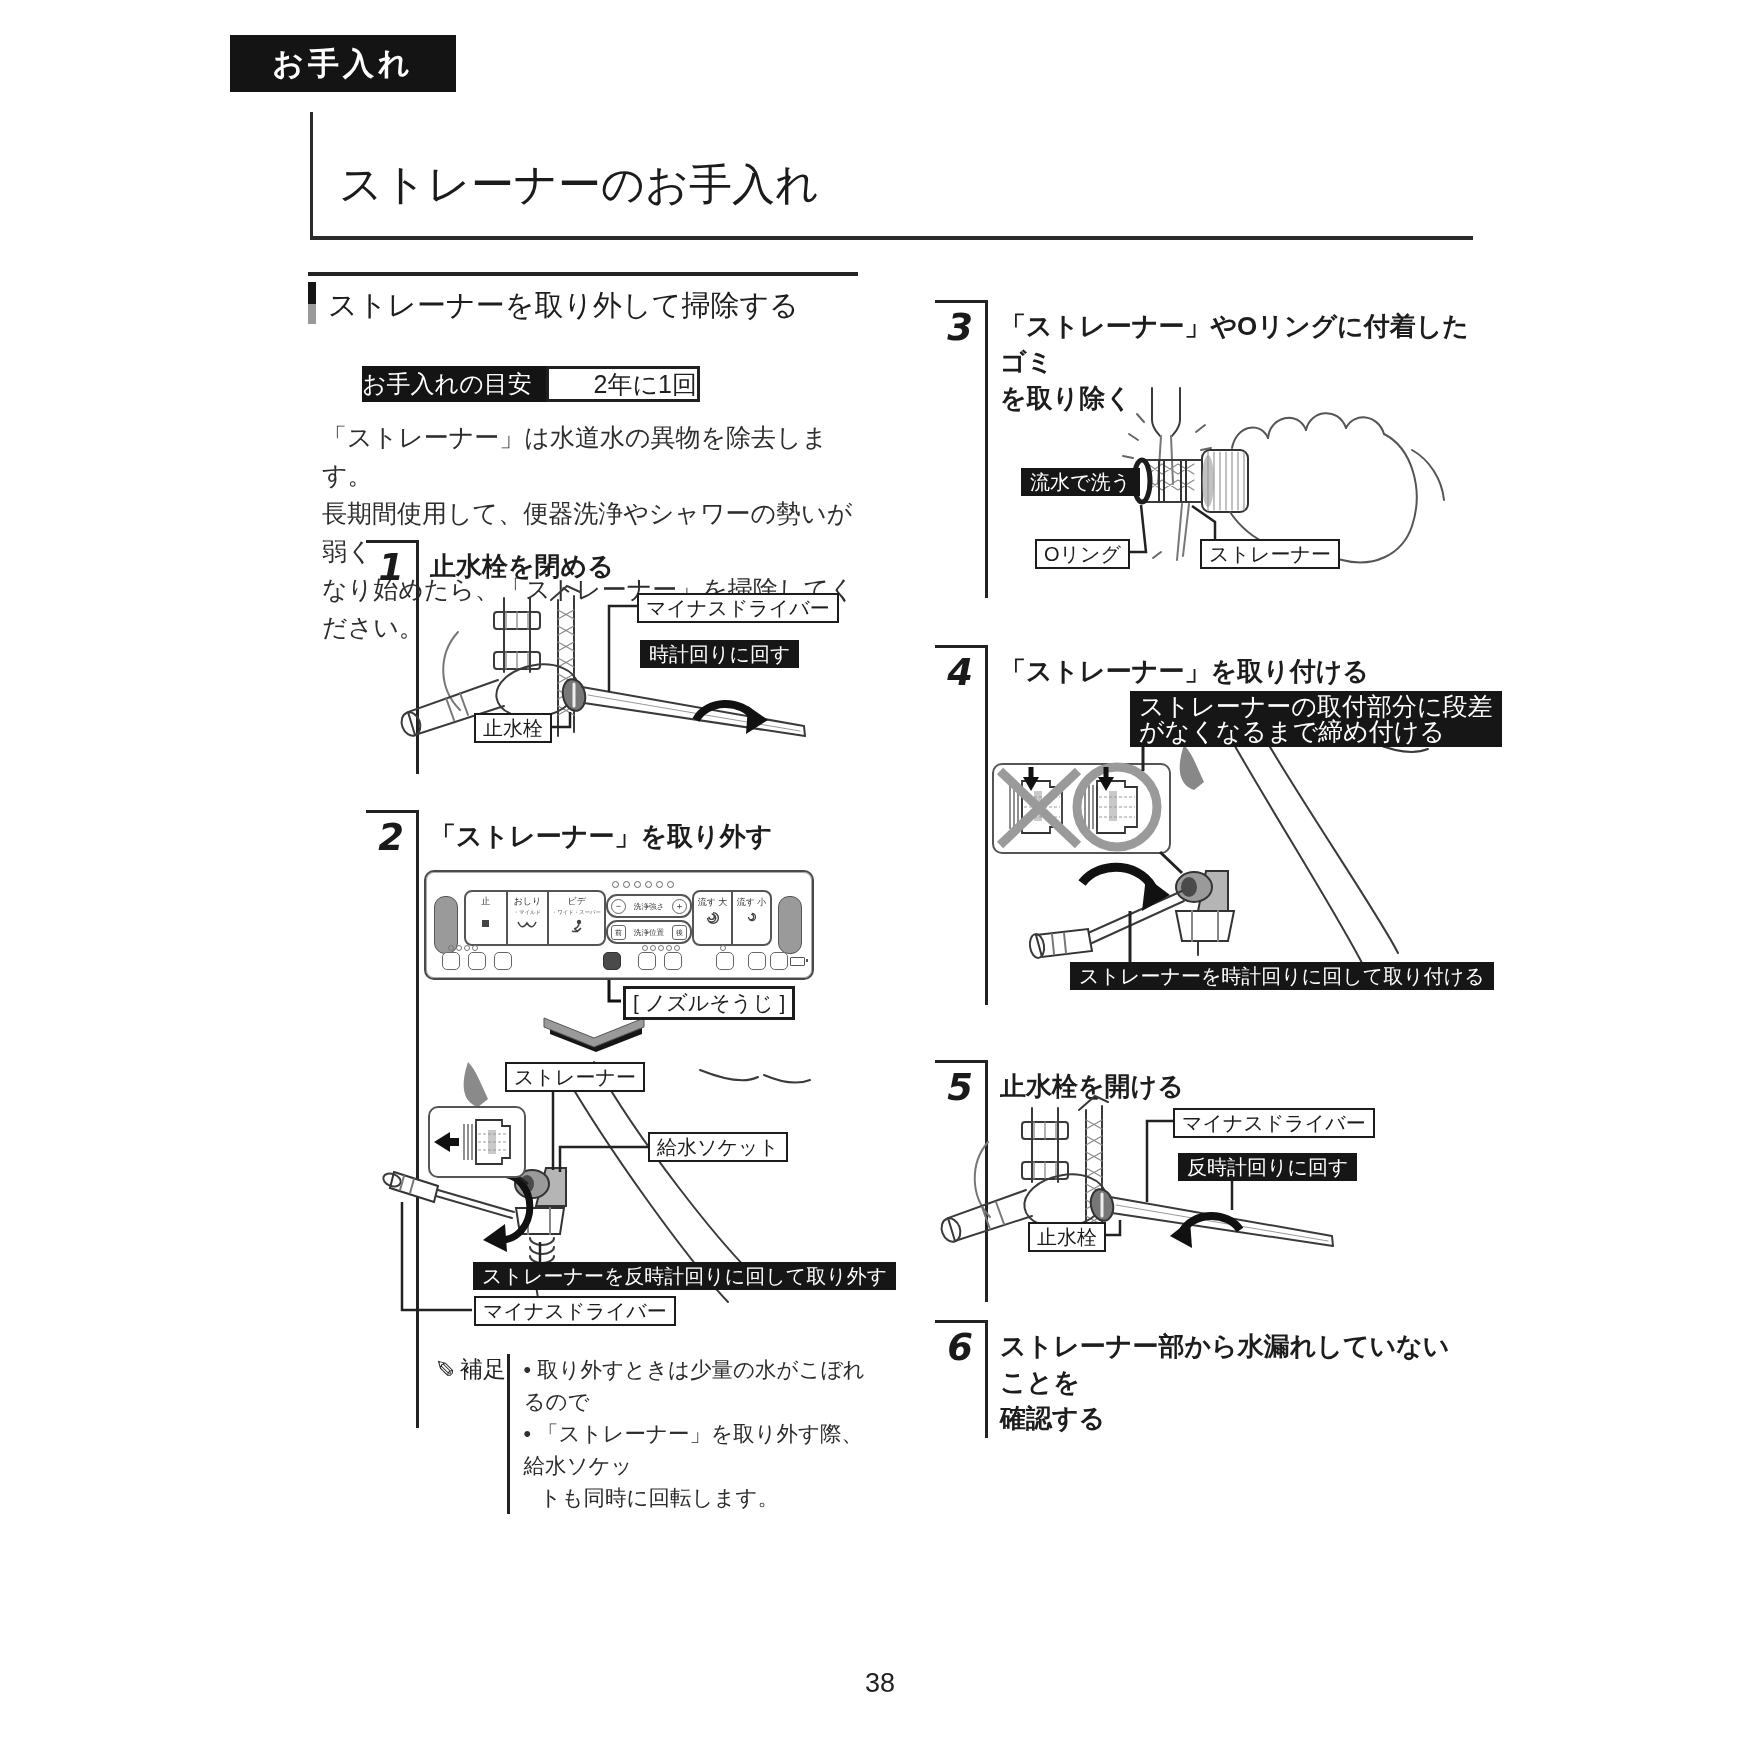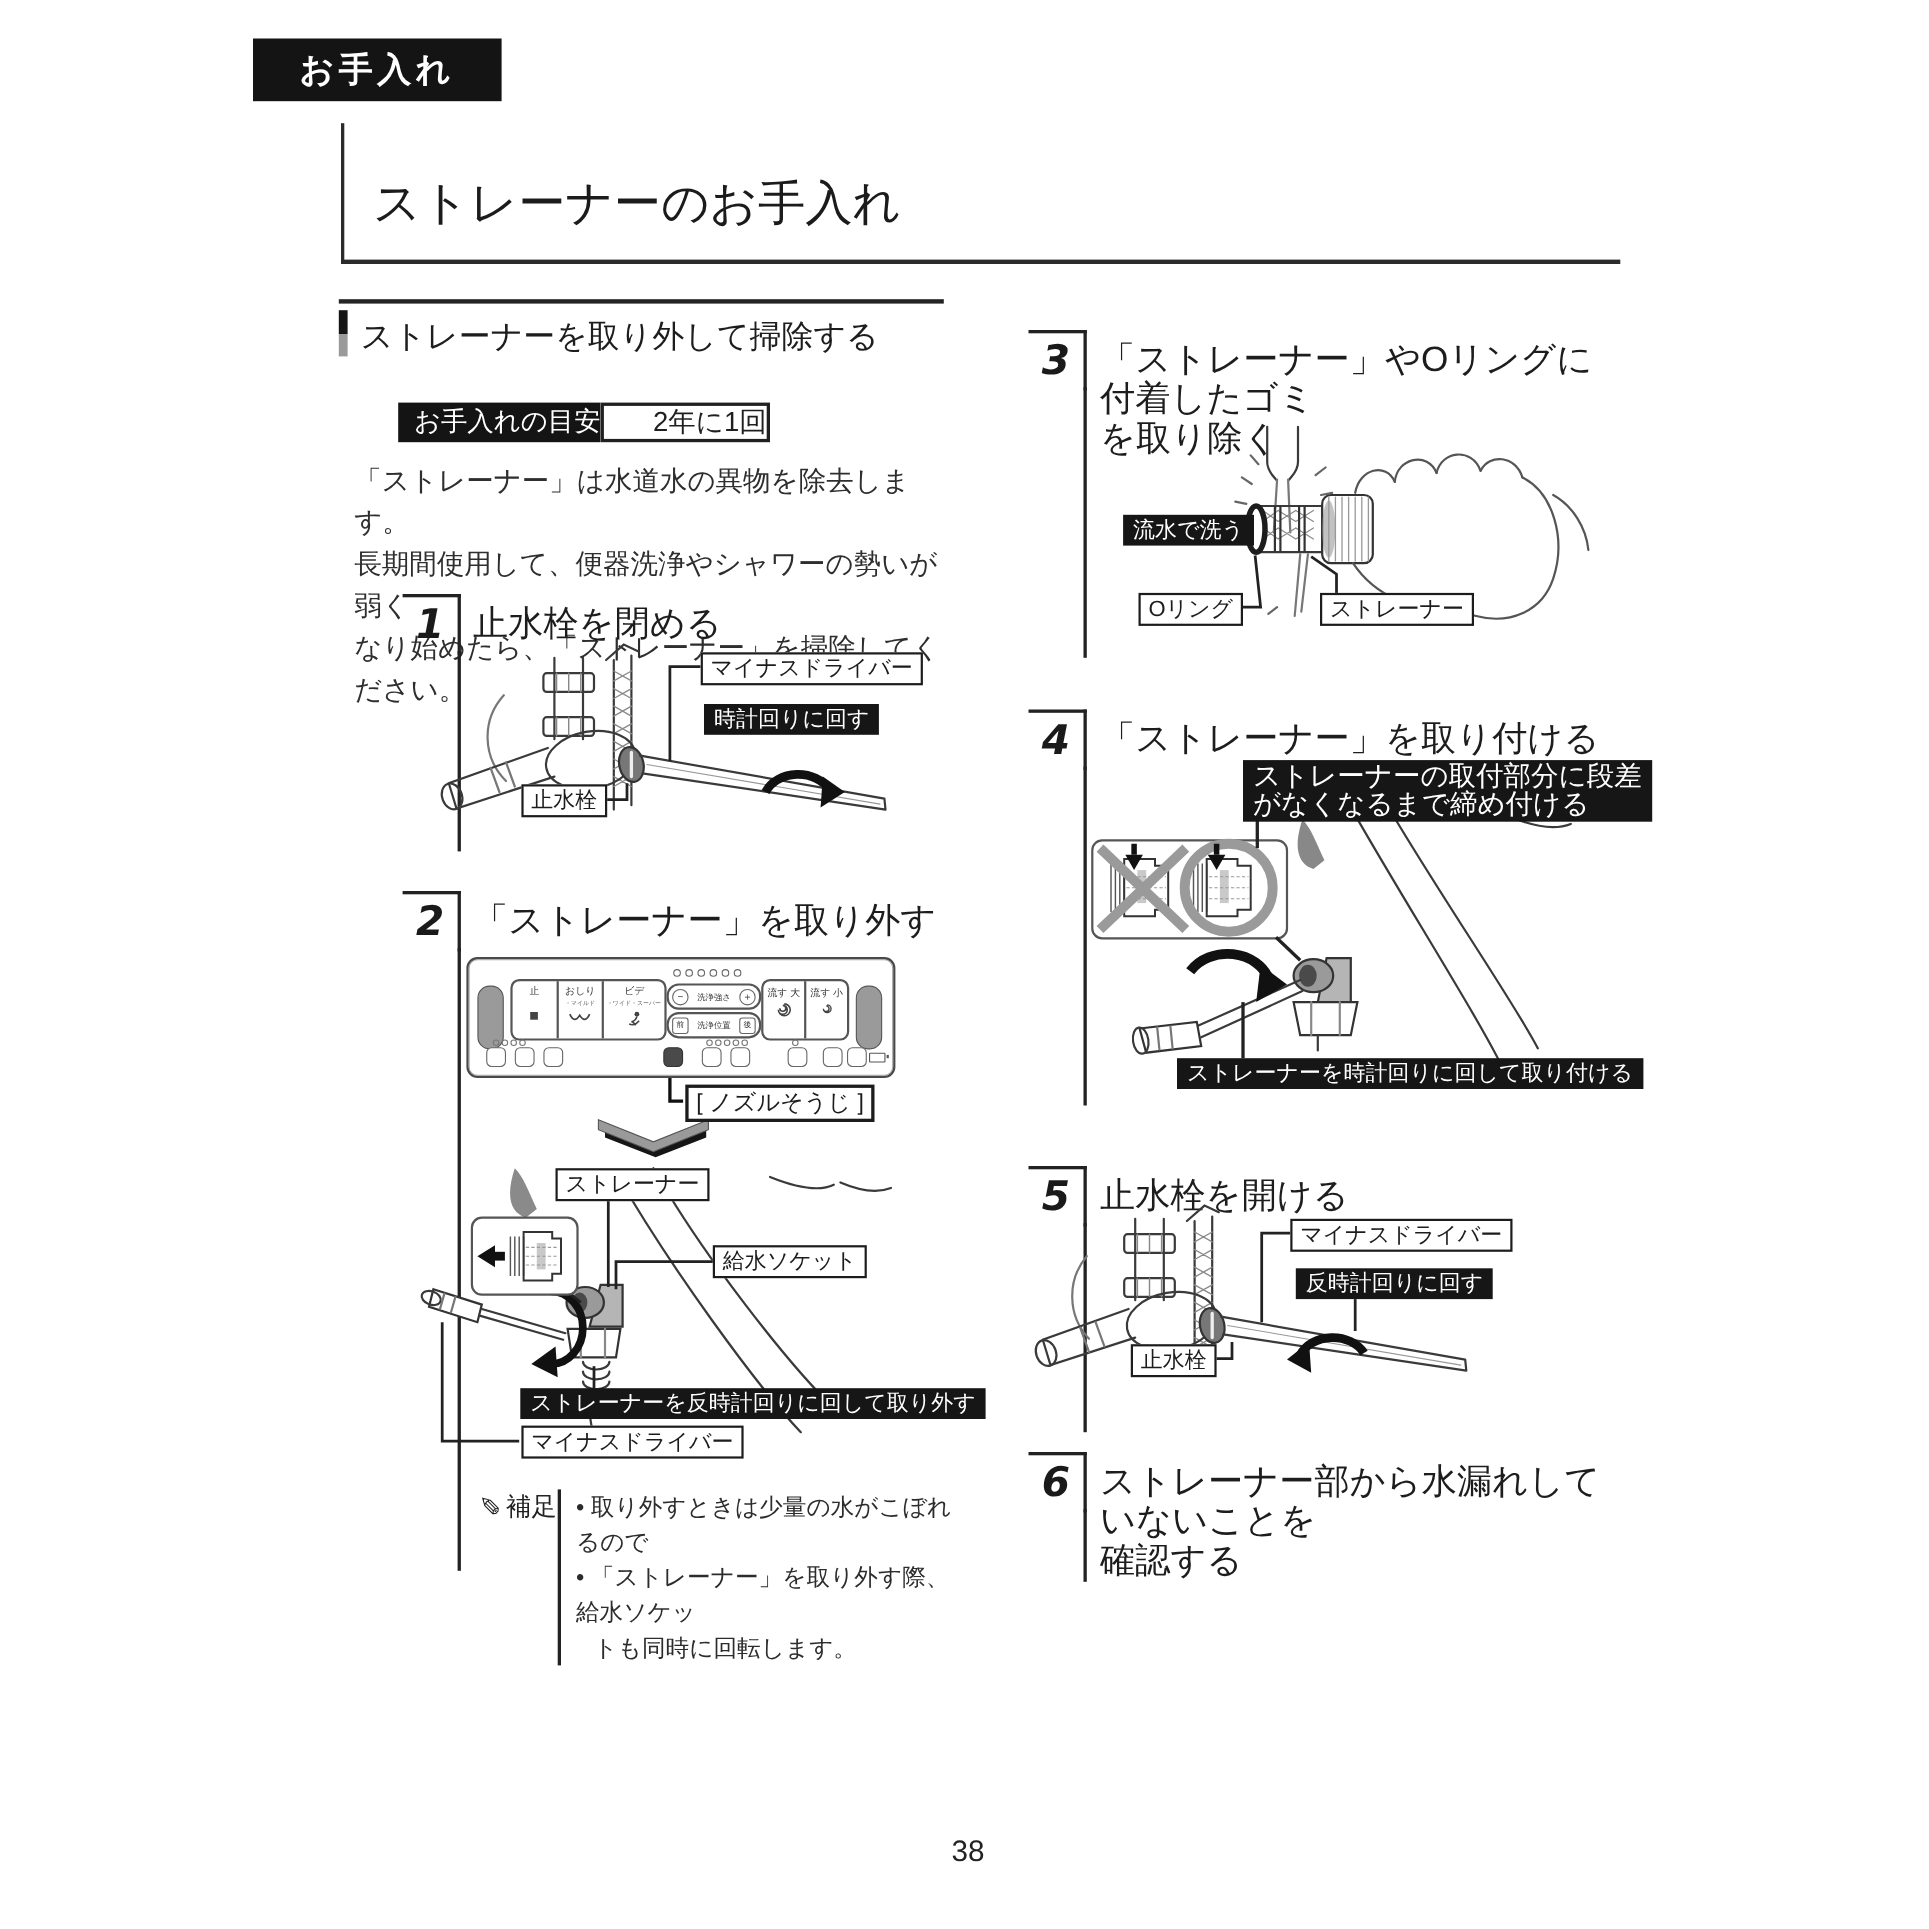--- a/index.html
+++ b/index.html
@@ -15,29 +15,29 @@
   .title-wrap h1{position:absolute;left:14px;bottom:10px;margin:12px;font-size:43px;font-weight:500;color:#1b1b1b}
   
   .col{position:absolute}
   #col-left{left:308px;top:272px;width:558px;height:1220px}
   #col-right{left:930px;top:272px;width:540px;height:1190px}
   
   .sec-head{position:absolute;left:0;top:0;width:550px;border-top:4px solid #242424;padding-top:6px;display:flex}
   .sec-bar{width:8px;height:42px;background:linear-gradient(180deg,#151515 52%,#9a9a9a 52%);margin-right:12px}
   .sec-head span{font-size:29px;color:#1d1d1d;padding-top:4px}
   .meta{position:absolute;left:54px;top:94px;display:flex}
-  .meta-badge{background:#141414;color:#fff;width:184px;height:36px;font-size:24px;text-align:right;line-height:36px}
+  .meta-badge{background:#141414;color:#fff;width:184px;height:36px;font-size:24px;text-align:left;line-height:36px}
   .meta-val{background:#fff;border:3px solid #202020;width:148px;height:30px;font-size:25px;text-align:right;line-height:30px}
   .intro{position:absolute;left:14px;top:146px;font-size:25px;line-height:38px;color:#2e2e2e}
   
   .stepnum{position:absolute;width:50px;height:52px;border-top:3px solid #222;border-right:3px solid #222;
            font-family:"DejaVu Sans",sans-serif;font-style:italic;font-weight:bold;font-size:37px;
            text-align:center;line-height:50px;color:#1a1a1a}
   .steprule{position:absolute;width:3px;background:#222}
-  .steptitle{position:absolute;font-size:32px;font-weight:normal;color:#1d1d1d;line-height:36px}
+  .steptitle{position:absolute;font-size:26px;font-weight:bold;color:#1d1d1d;line-height:36px}
   
   .lblbox{position:absolute;background:#fff;border:2px solid #1c1c1c;font-size:20px;line-height:26px;
           padding:0 7px;white-space:nowrap;color:#1c1c1c;z-index:3}
   .lblblk{position:absolute;background:#161616;color:#fff;font-size:20px;line-height:28px;
           padding:0 9px;white-space:nowrap;z-index:3}
   .artsvg{position:absolute;left:0;top:0;z-index:1}
   
   .remote{position:absolute;left:116px;top:60px;width:386px;height:106px;border:2px solid #4a4a4a;border-radius:10px;
           box-shadow:inset 0 0 0 1px #aaa;background:#fff;z-index:2}
   .r-pill{position:absolute;top:24px;width:22px;height:56px;border-radius:11px;background:#9a9a9a;border:1px solid #555}

